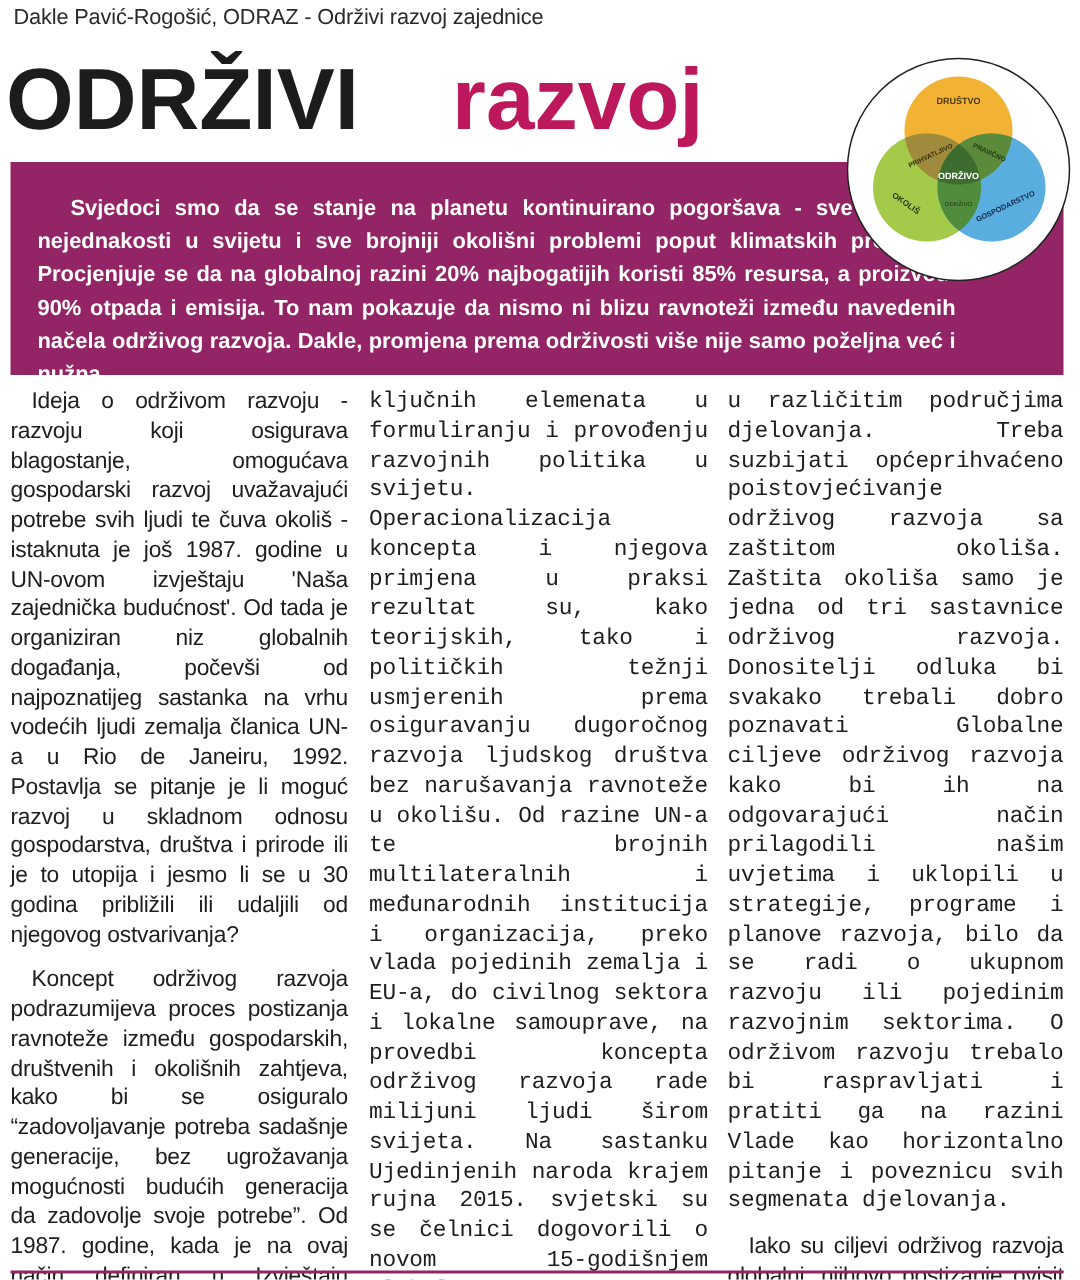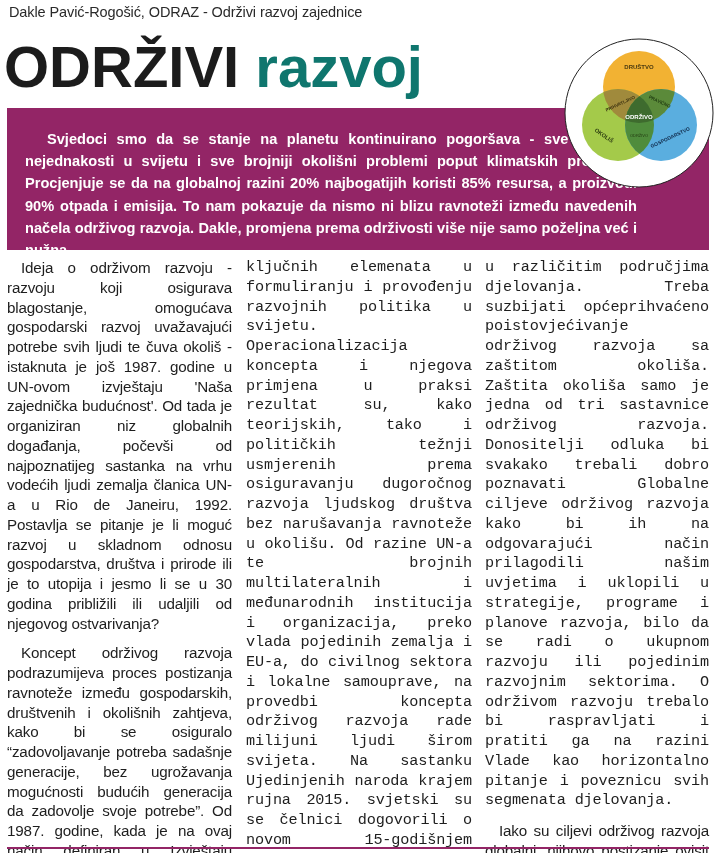--- a/index.html
+++ b/index.html
@@ -3,21 +3,21 @@
 <meta charset="utf-8">
 <style>
   html, body { margin:0; padding:0; background:#ffffff; }
   body { width:720px; height:853px; position:relative; overflow:hidden;
          font-family:"DejaVu Sans Condensed","DejaVu Sans",sans-serif; color:#1e1e1e; }
   .byline { position:absolute; left:9px; top:4px; font-size:14.5px; color:#2a2a2a;
             font-family:"Liberation Sans",sans-serif; letter-spacing:-0.1px; }
   .title { position:absolute; left:4px; top:32px; font-size:58px; font-weight:bold; line-height:70px;
            font-family:"Liberation Sans",sans-serif; letter-spacing:0px; white-space:nowrap; }
   .title .t1 { color:#1c1c1c; }
-  .title .t2 { color:#0f766e; }
+  .title .t2 { color:#be185d;margin-left:46px; }
   .banner { position:absolute; left:7px; top:108px; width:702px; height:142px; background:#932566; }
   .banner-text { position:absolute; left:18px; top:20px; width:612px; color:#ffffff; font-weight:bold;
                  font-size:14.6px; line-height:22.2px; text-align:justify;
                  font-family:"Liberation Sans",sans-serif; }
   .banner-text p { margin:0; text-indent:22px; }
   .venn { position:absolute; left:563px; top:37px; width:152px; height:152px; }
   .cols { position:absolute; top:258px; left:0; width:720px; }
   .col { position:absolute; top:0; font-family:"Liberation Sans",sans-serif; font-size:15.2px;
          line-height:19.75px; text-align:justify; color:#1e1e1e; letter-spacing:-0.15px; }
   .col p { margin:0 0 10px 0; text-indent:14px; }

